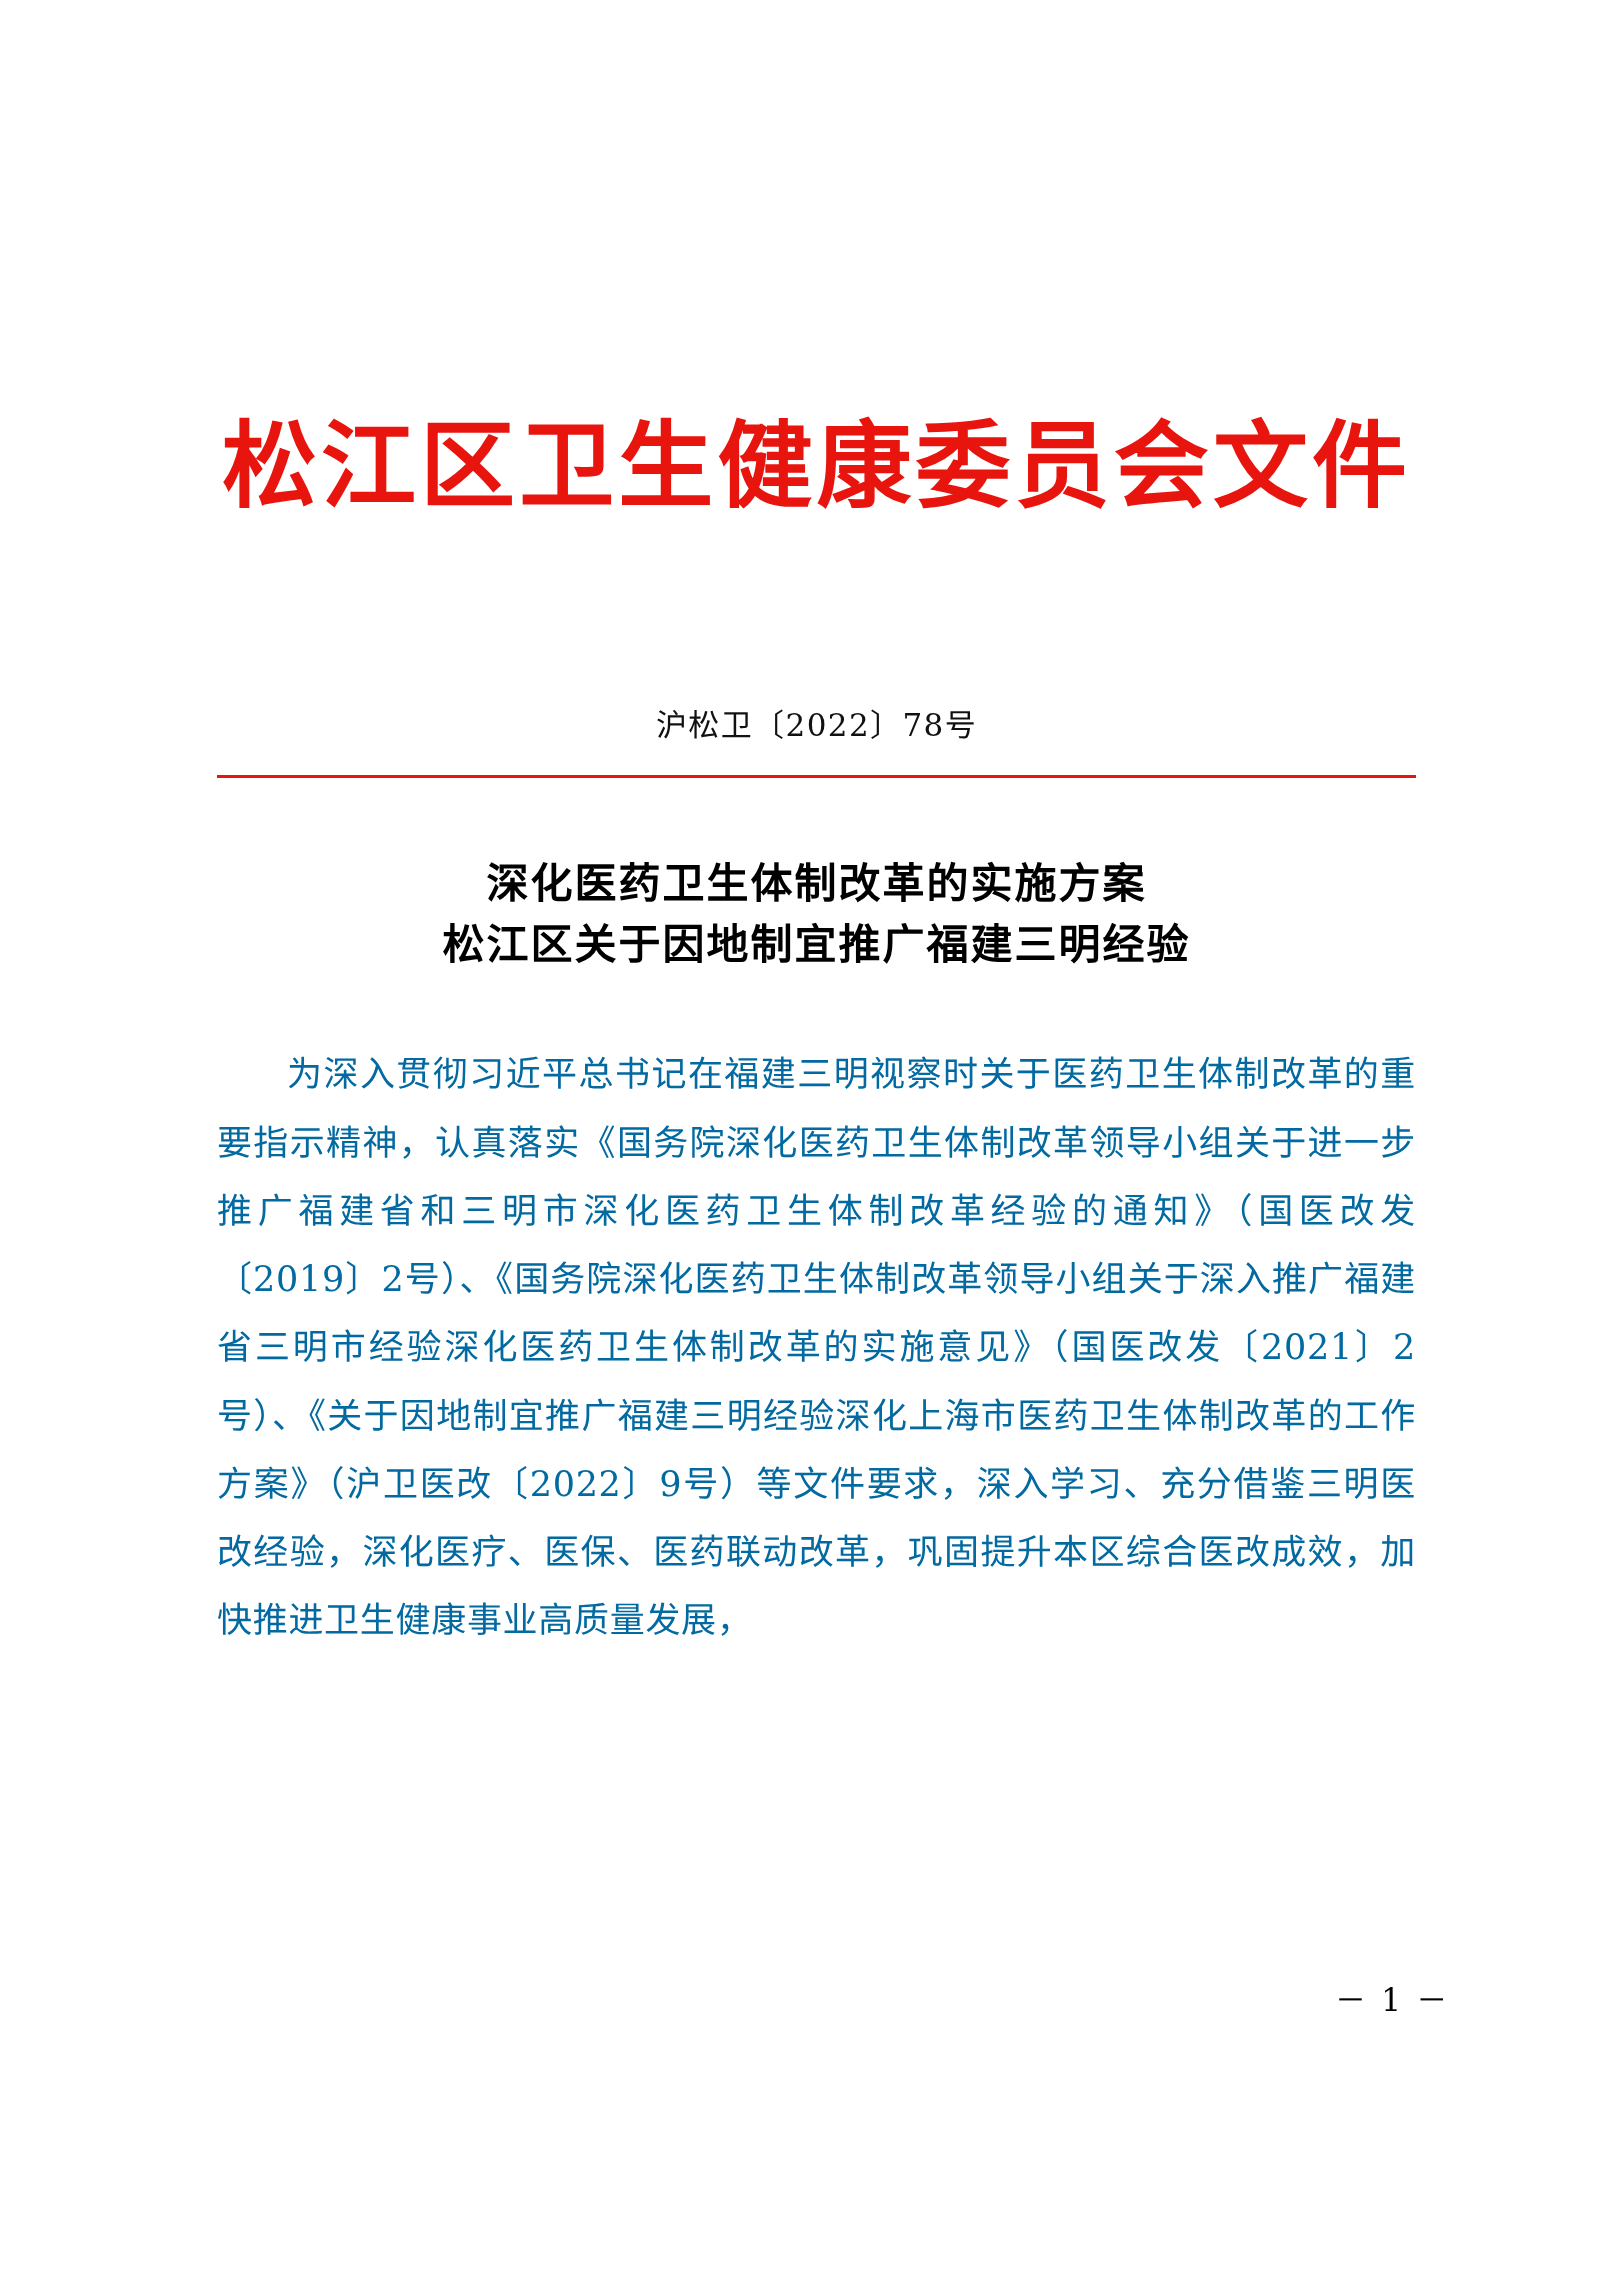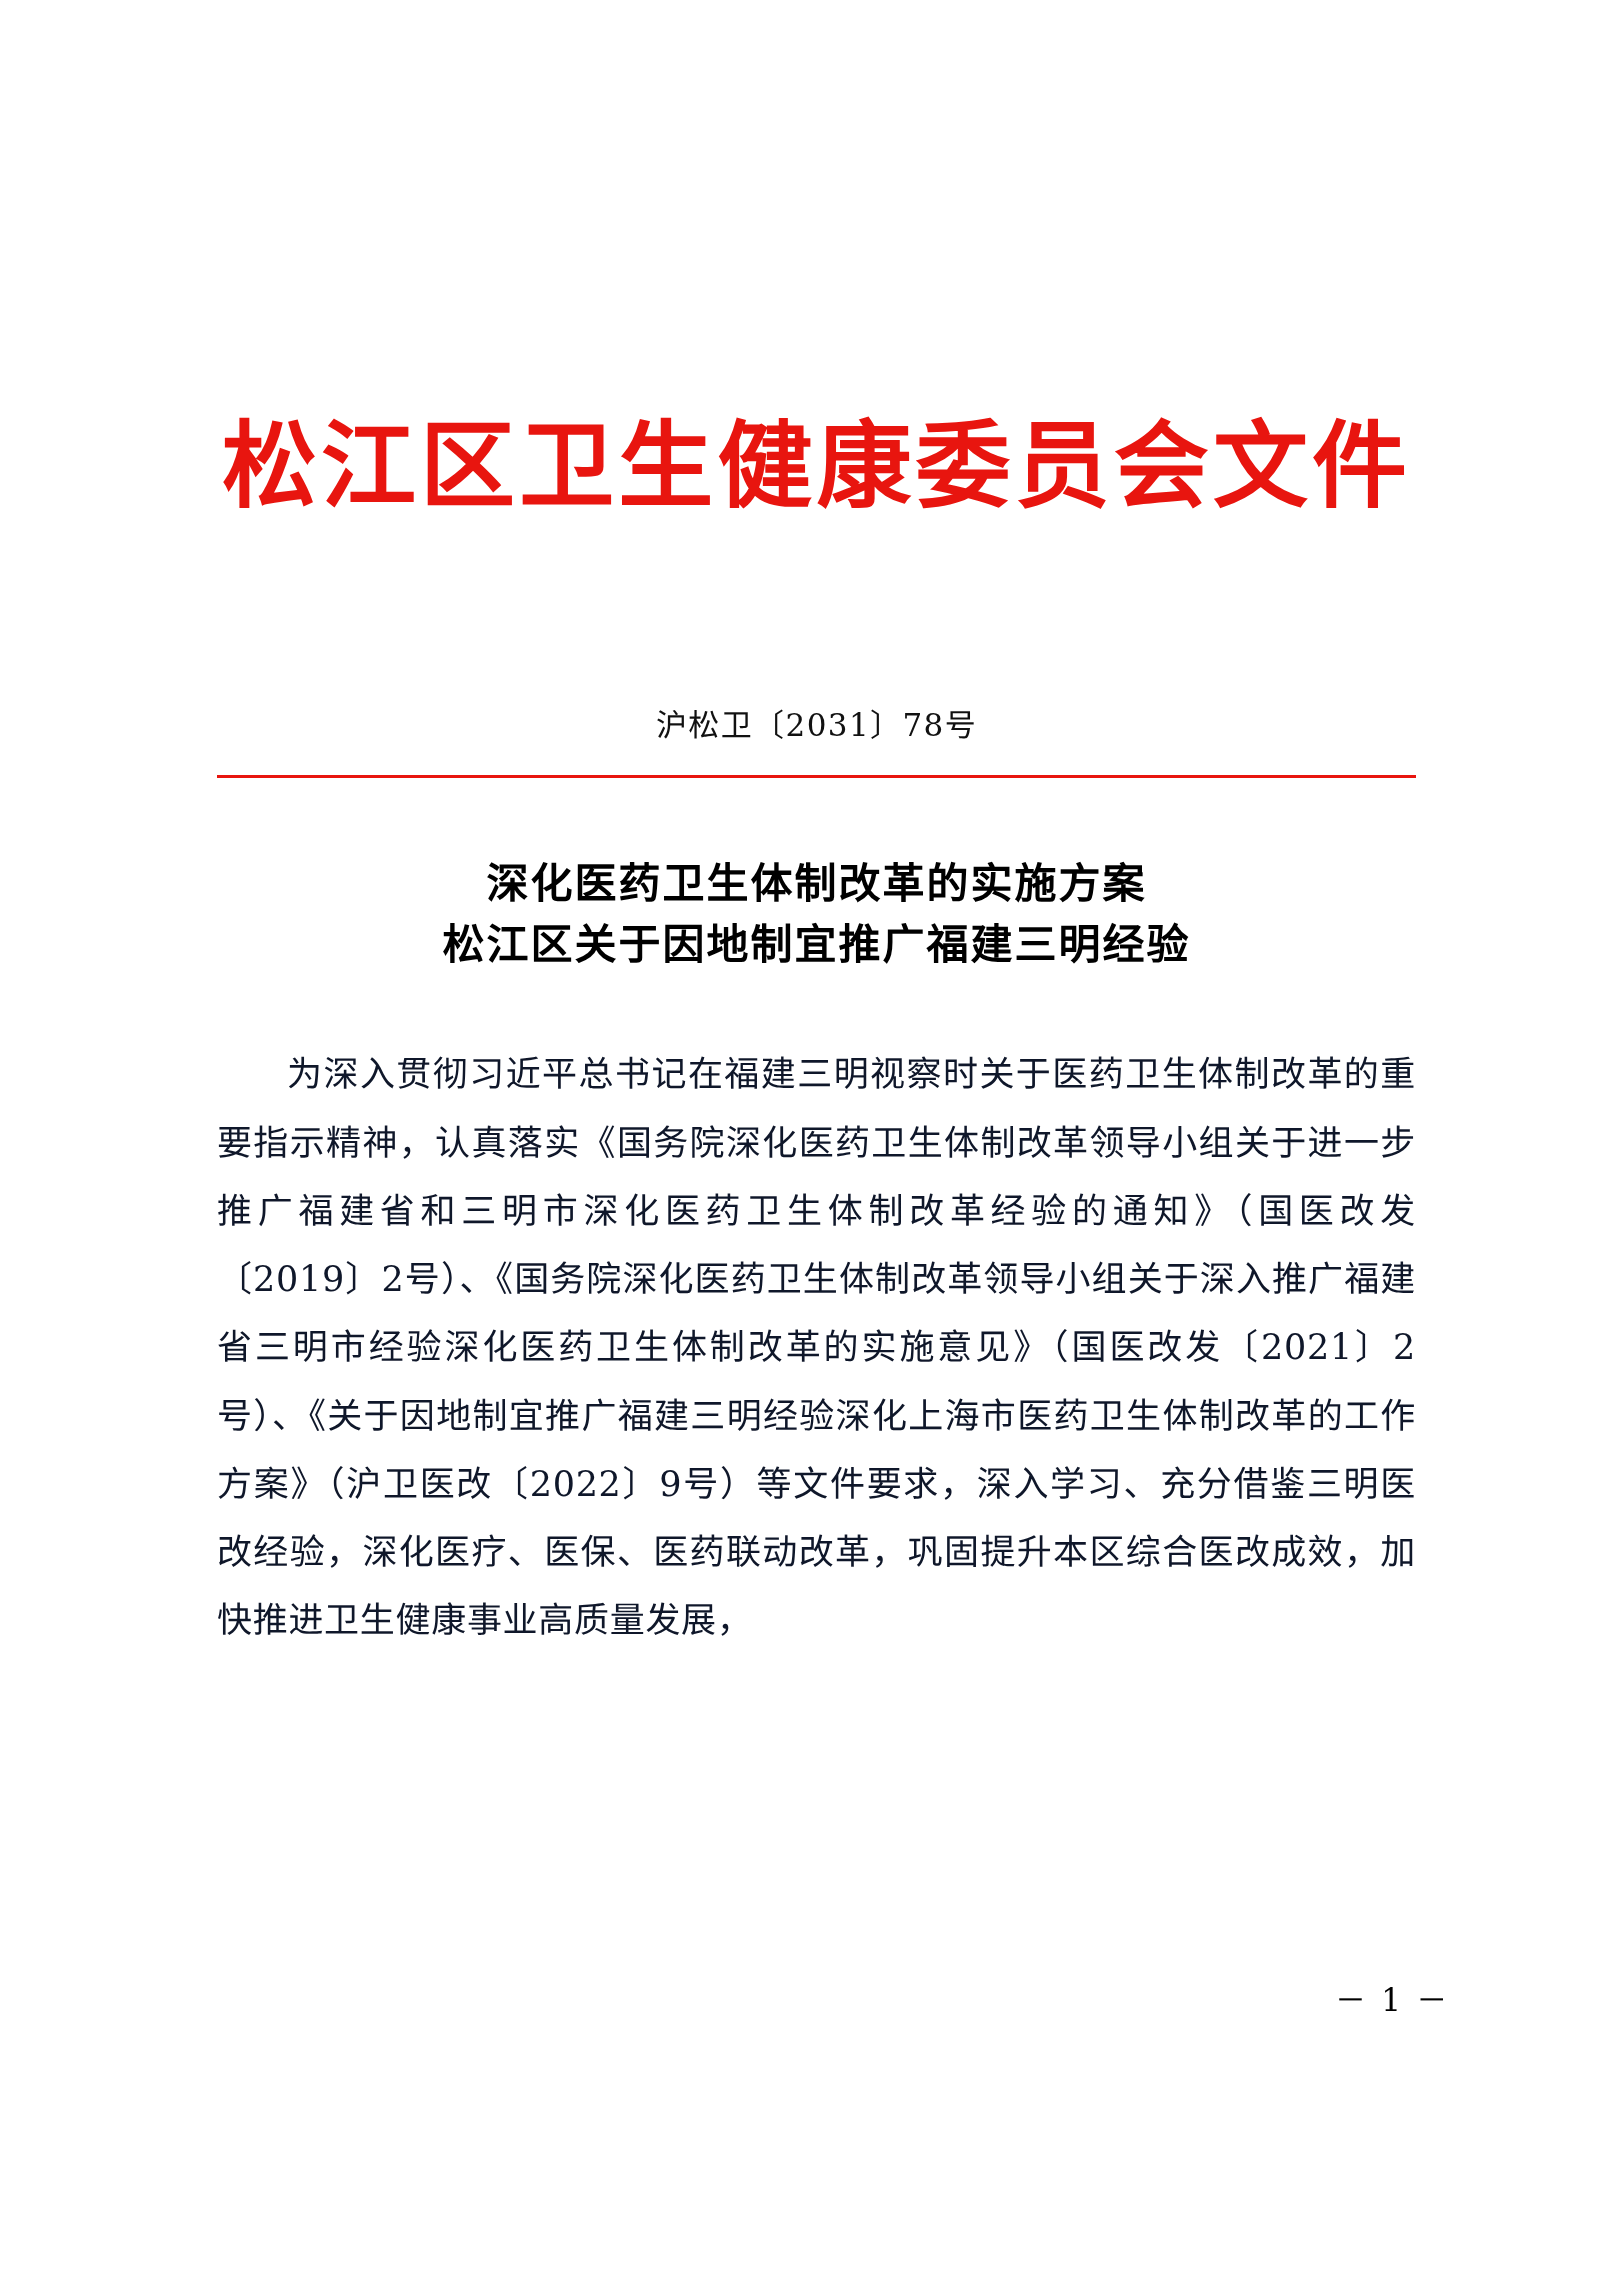--- a/index.html
+++ b/index.html
@@ -74,21 +74,21 @@
   .doc-title .line { display: block; }
 
   
   .body-text {
     margin-top: 65px;
     font-size: 35px;
     line-height: 1.95;
     letter-spacing: 0.7px;
     text-align: justify;
     text-justify: inter-ideograph;
-    color: #0f172a;
+    color: #0369a1;
   }
   .body-text p {
     margin: 0;
     text-indent: 2em;
   }
 
   
   .page-number {
     position: absolute;
     right: 217px;
@@ -101,21 +101,21 @@
   }
 </style>
 </head>
 <body>
 
 <div class="page">
   <div class="content">
 
     <div class="masthead">松江区卫生健康委员会文件</div>
 
-    <div class="docnum">沪松卫〔2031〕78号</div>
+    <div class="docnum">沪松卫〔2022〕78号</div>
 
     <div class="red-rule"></div>
 
     <div class="doc-title">
       <span class="line">深化医药卫生体制改革的实施方案</span>
       <span class="line">松江区关于因地制宜推广福建三明经验</span>
     </div>
 
     <div class="body-text">
       <p>为深入贯彻习近平总书记在福建三明视察时关于医药卫生体制改革的重要指示精神，认真落实《国务院深化医药卫生体制改革领导小组关于进一步推广福建省和三明市深化医药卫生体制改革经验的通知》（国医改发〔2019〕2号）、《国务院深化医药卫生体制改革领导小组关于深入推广福建省三明市经验深化医药卫生体制改革的实施意见》（国医改发〔2021〕2号）、《关于因地制宜推广福建三明经验深化上海市医药卫生体制改革的工作方案》（沪卫医改〔2022〕9号）等文件要求，深入学习、充分借鉴三明医改经验，深化医疗、医保、医药联动改革，巩固提升本区综合医改成效，加快推进卫生健康事业高质量发展，</p>

